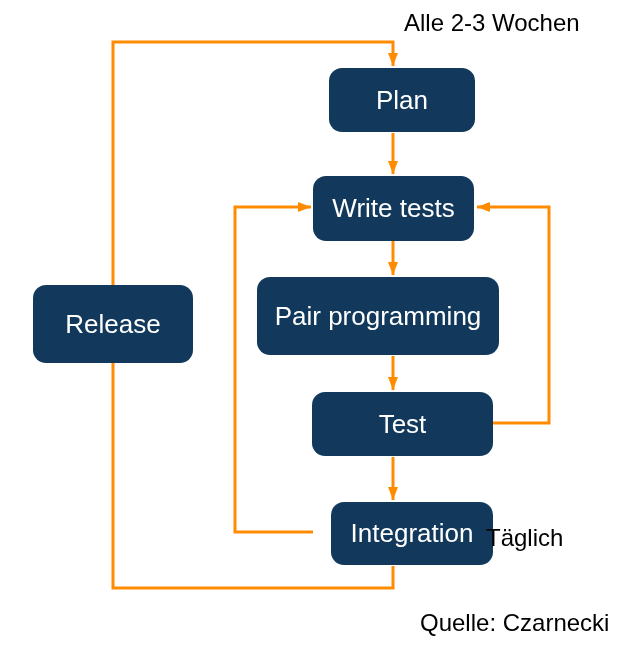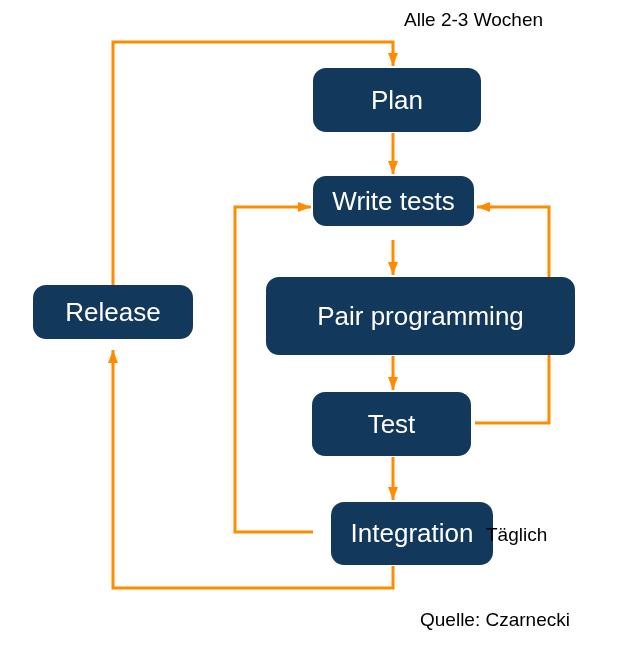--- a/index.html
+++ b/index.html
@@ -39,30 +39,30 @@
     color: var(--node-text);
     border-radius: 13px;
     display: flex;
     flex-direction: column;
     align-items: center;
     justify-content: center;
     font-size: 26px;
     line-height: 1.18;
     text-align: center;
   }
-  .node-plan        { left: 313px; top:  68px; width: 168px; height: 64px; }
-  .node-write-tests { left: 313px; top: 176px; width: 161px; height: 50px; }
-  .node-pair        { left: 266px; top: 277px; width: 309px; height: 78px; }
-  .node-test        { left: 312px; top: 392px; width: 159px; height: 64px; }
+  .node-plan        { left: 329px; top:  68px; width: 146px; height: 64px; }
+  .node-write-tests { left: 313px; top: 176px; width: 161px; height: 65px; }
+  .node-pair        { left: 257px; top: 277px; width: 242px; height: 78px; }
+  .node-test        { left: 312px; top: 392px; width: 181px; height: 64px; }
   .node-integration { left: 331px; top: 502px; width: 162px; height: 63px; }
-  .node-release     { left:  33px; top: 285px; width: 160px; height: 54px; }
+  .node-release     { left:  33px; top: 285px; width: 160px; height: 78px; }
   .annotation {
     position: absolute;
     color: var(--annotation-text);
-    font-size: 19px;
+    font-size: 24px;
     line-height: 1.2;
     white-space: nowrap;
   }
   .annotation-weeks  { left: 404px; top:   9px; }
   .annotation-daily  { left: 486px; top: 524px; }
   .annotation-source { left: 420px; top: 609px; text-align: center; }
 </style>
 </head>
 <body>
 

